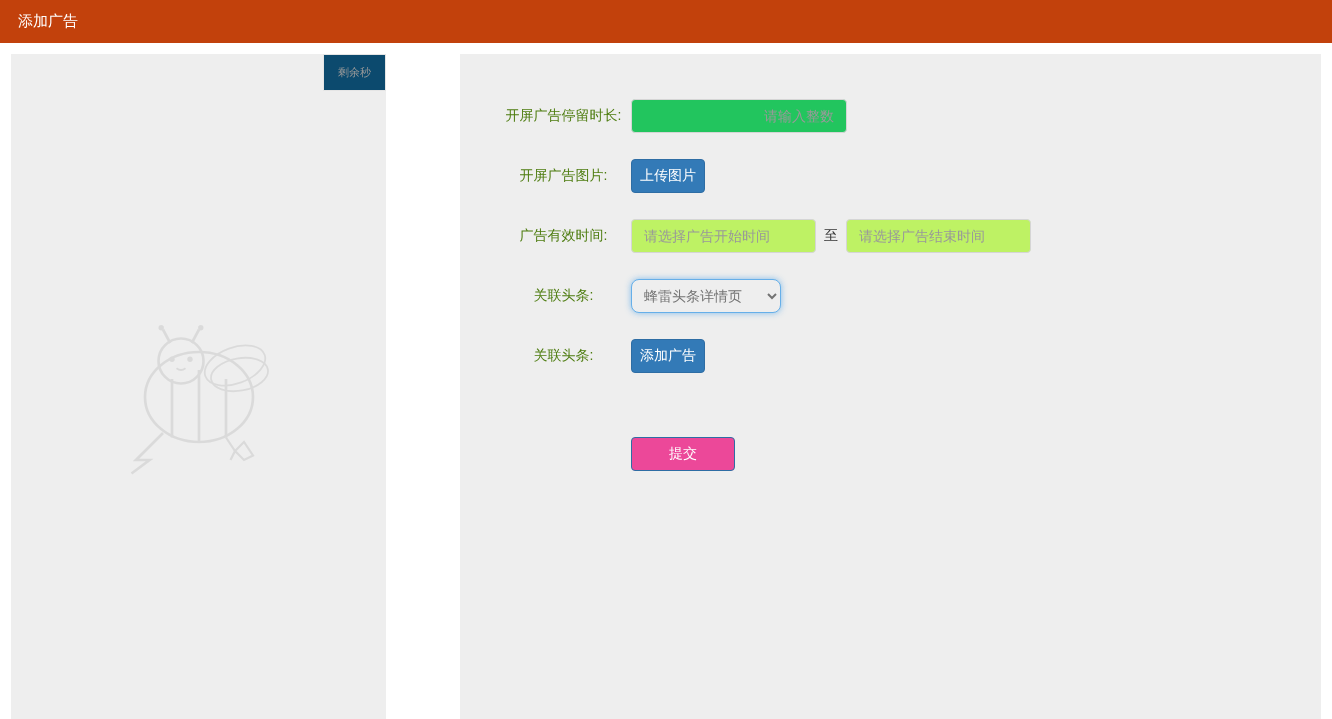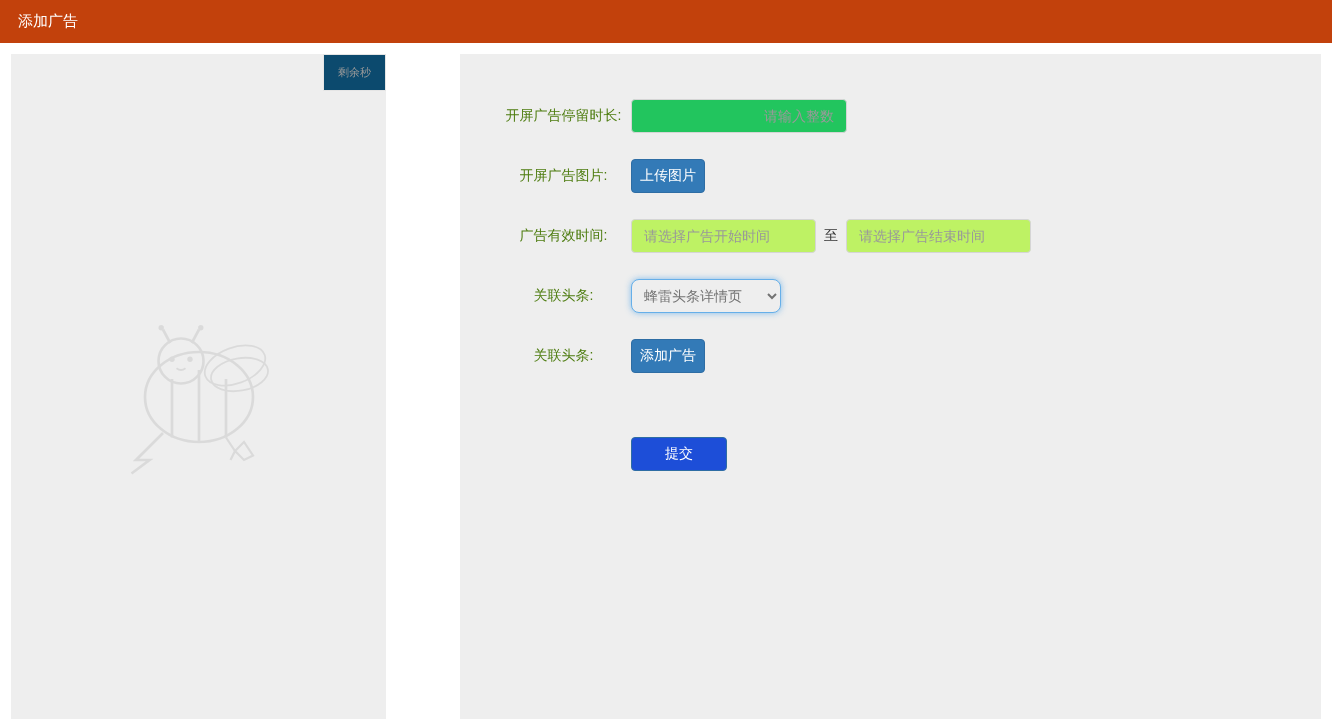--- a/index.html
+++ b/index.html
@@ -123,23 +123,23 @@
       color: #737373;
       background: #eeeeee;
       outline: none;
       box-shadow: 0 0 6px rgba(102, 175, 233, 0.8);
       border-color: #66afe9;
     }
     .submit-row {
       margin-top: 64px;
     }
     .btn-submit {
-      width: 96px;
-      height: 34px;
-      background: #1d4ed8;
+      width: 104px;
+      height: 34px;
+      background: #ec4899;
       border: 1px solid #2e6da4;
       color: #fff;
       border-radius: 4px;
       font-size: 14px;
       cursor: pointer;
       margin-left: 135px;
     }
     .date-range {
       display: flex;
       align-items: center;

